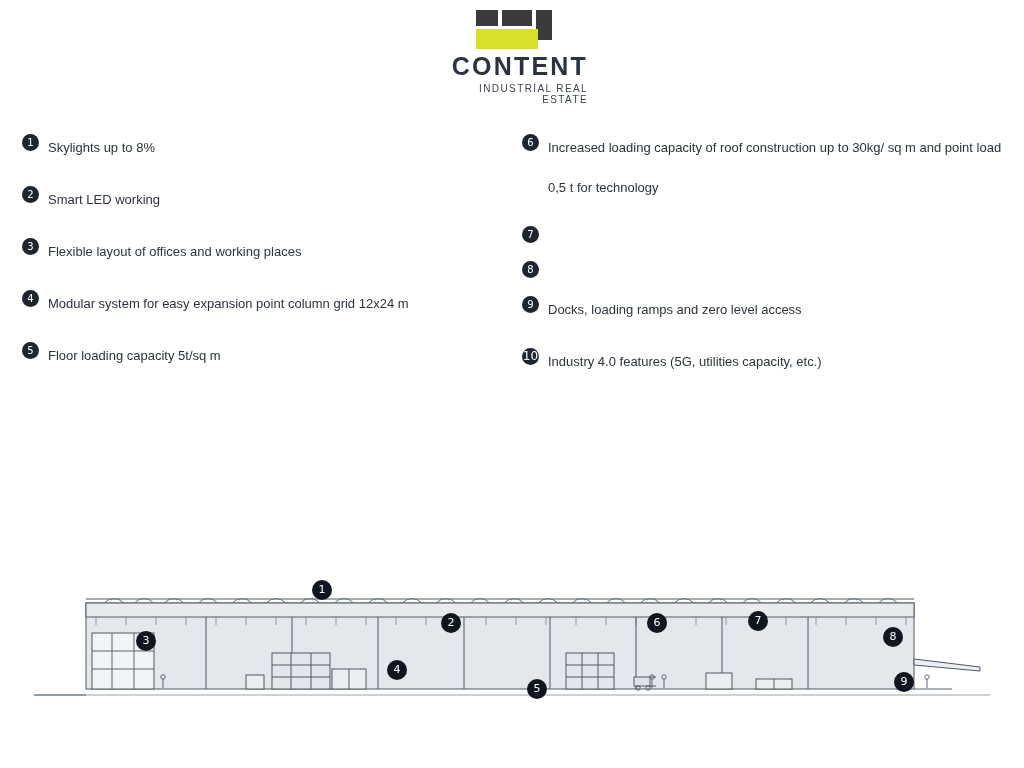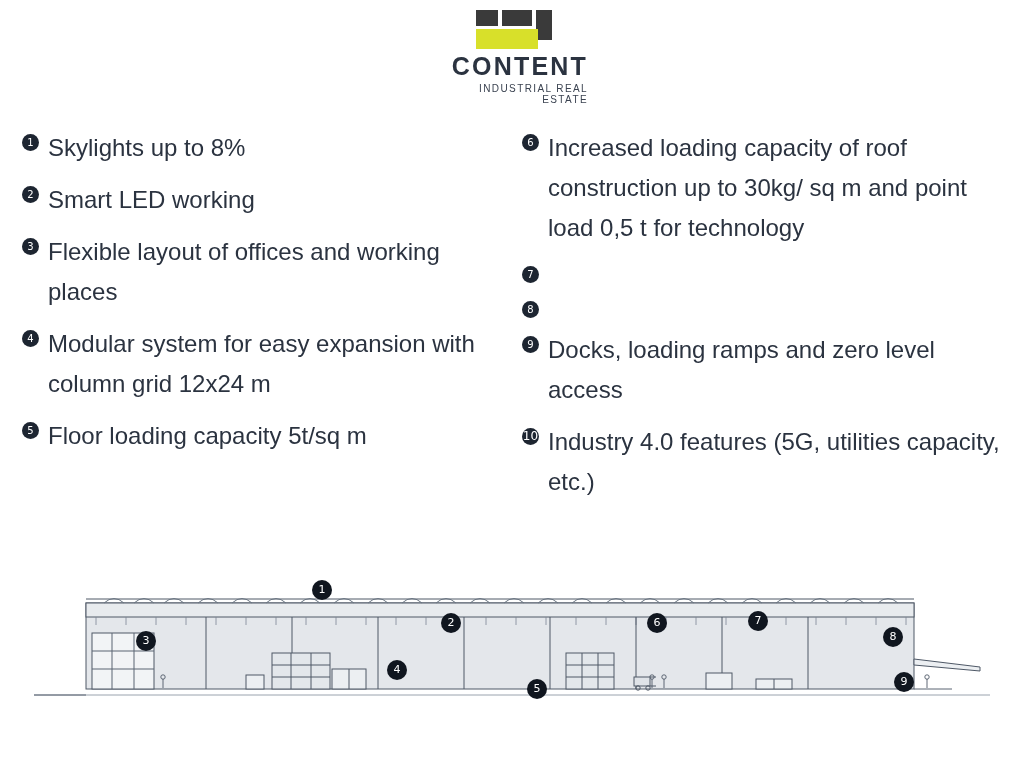--- a/index.html
+++ b/index.html
@@ -86,21 +86,21 @@
     color: #ffffff;
     font-size: 10px;
     line-height: 17px;
     text-align: center;
     margin-top: 6px;
     margin-right: 9px;
     font-family: "DejaVu Sans", sans-serif;
   }
   .bullet.two-digit { font-size: 12px; }
   .feat-text {
-    font-size: 24px;
+    font-size: 13px;
     line-height: 40px;
     color: #2b3340;
     font-weight: 400;
   }
 
   
   #drawing {
     position: absolute;
     left: 0;
     top: 555px;
@@ -142,21 +142,21 @@
   <div class="feat">
     <span class="bullet">2</span>
     <span class="feat-text">Smart LED working</span>
   </div>
   <div class="feat">
     <span class="bullet">3</span>
     <span class="feat-text">Flexible layout of offices and working places</span>
   </div>
   <div class="feat">
     <span class="bullet">4</span>
-    <span class="feat-text">Modular system for easy expansion with column grid 12x24 m</span>
+    <span class="feat-text">Modular system for easy expansion point column grid 12x24 m</span>
   </div>
   <div class="feat">
     <span class="bullet">5</span>
     <span class="feat-text">Floor loading capacity 5t/sq m</span>
   </div>
 </div>
 
 <div class="list-col" id="col-right">
   <div class="feat">
     <span class="bullet">6</span>

